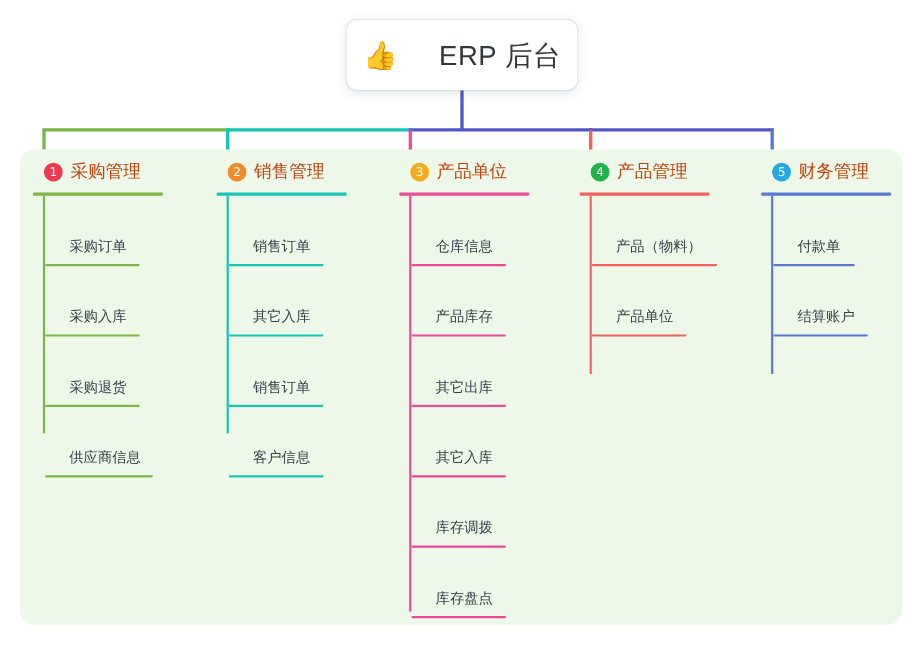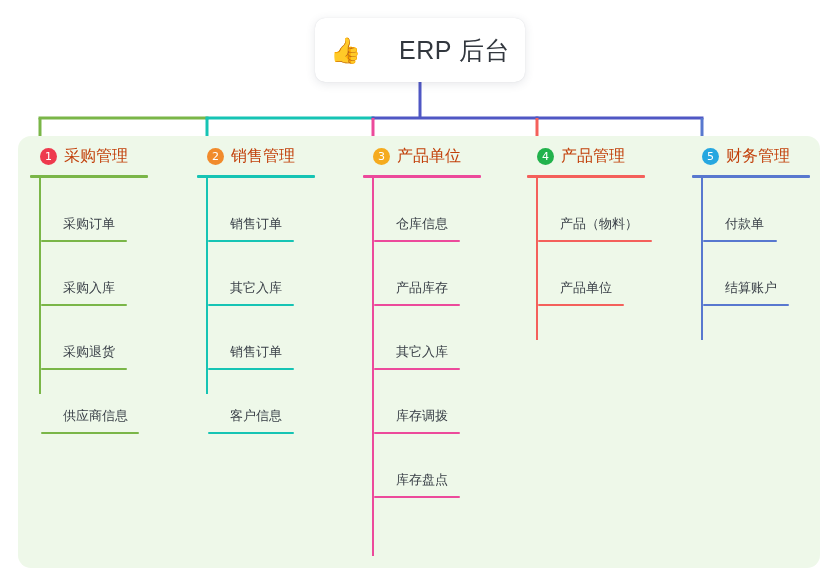--- a/index.html
+++ b/index.html
@@ -216,20 +216,24 @@
           <div class="spine" style="background: rgb(236, 74, 155); height: 378px;"></div>
           <div class="item">
             <span class="item-label">仓库信息</span>
             <div class="item-rule" style="width: 86px; background: rgb(236, 74, 155);"></div>
           </div>
           <div class="item">
             <span class="item-label">产品库存</span>
             <div class="item-rule" style="width: 86px; background: rgb(236, 74, 155);"></div>
           </div>
           <div class="item">
+            <span class="item-label">其它出库</span>
+            <div class="item-rule" style="width: 86px; background: rgb(236, 74, 155);"></div>
+          </div>
+          <div class="item">
             <span class="item-label">其它入库</span>
             <div class="item-rule" style="width: 86px; background: rgb(236, 74, 155);"></div>
           </div>
           <div class="item">
             <span class="item-label">库存调拨</span>
             <div class="item-rule" style="width: 86px; background: rgb(236, 74, 155);"></div>
           </div>
           <div class="item">
             <span class="item-label">库存盘点</span>
             <div class="item-rule" style="width: 86px; background: rgb(236, 74, 155);"></div>

